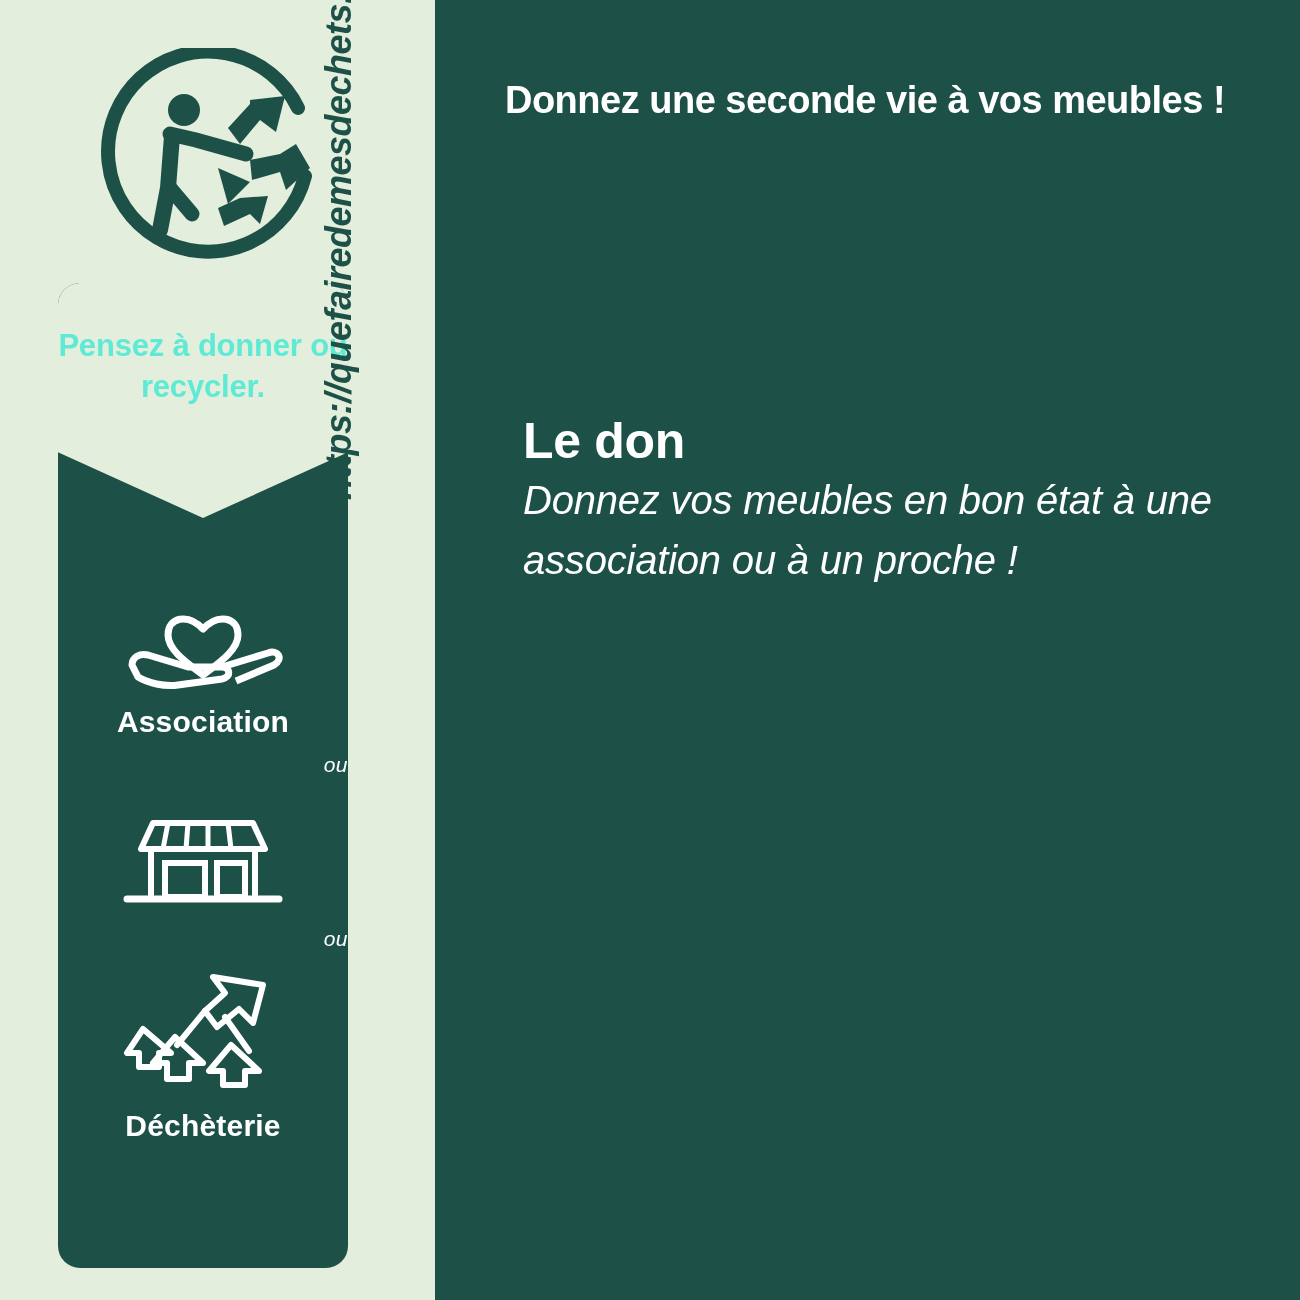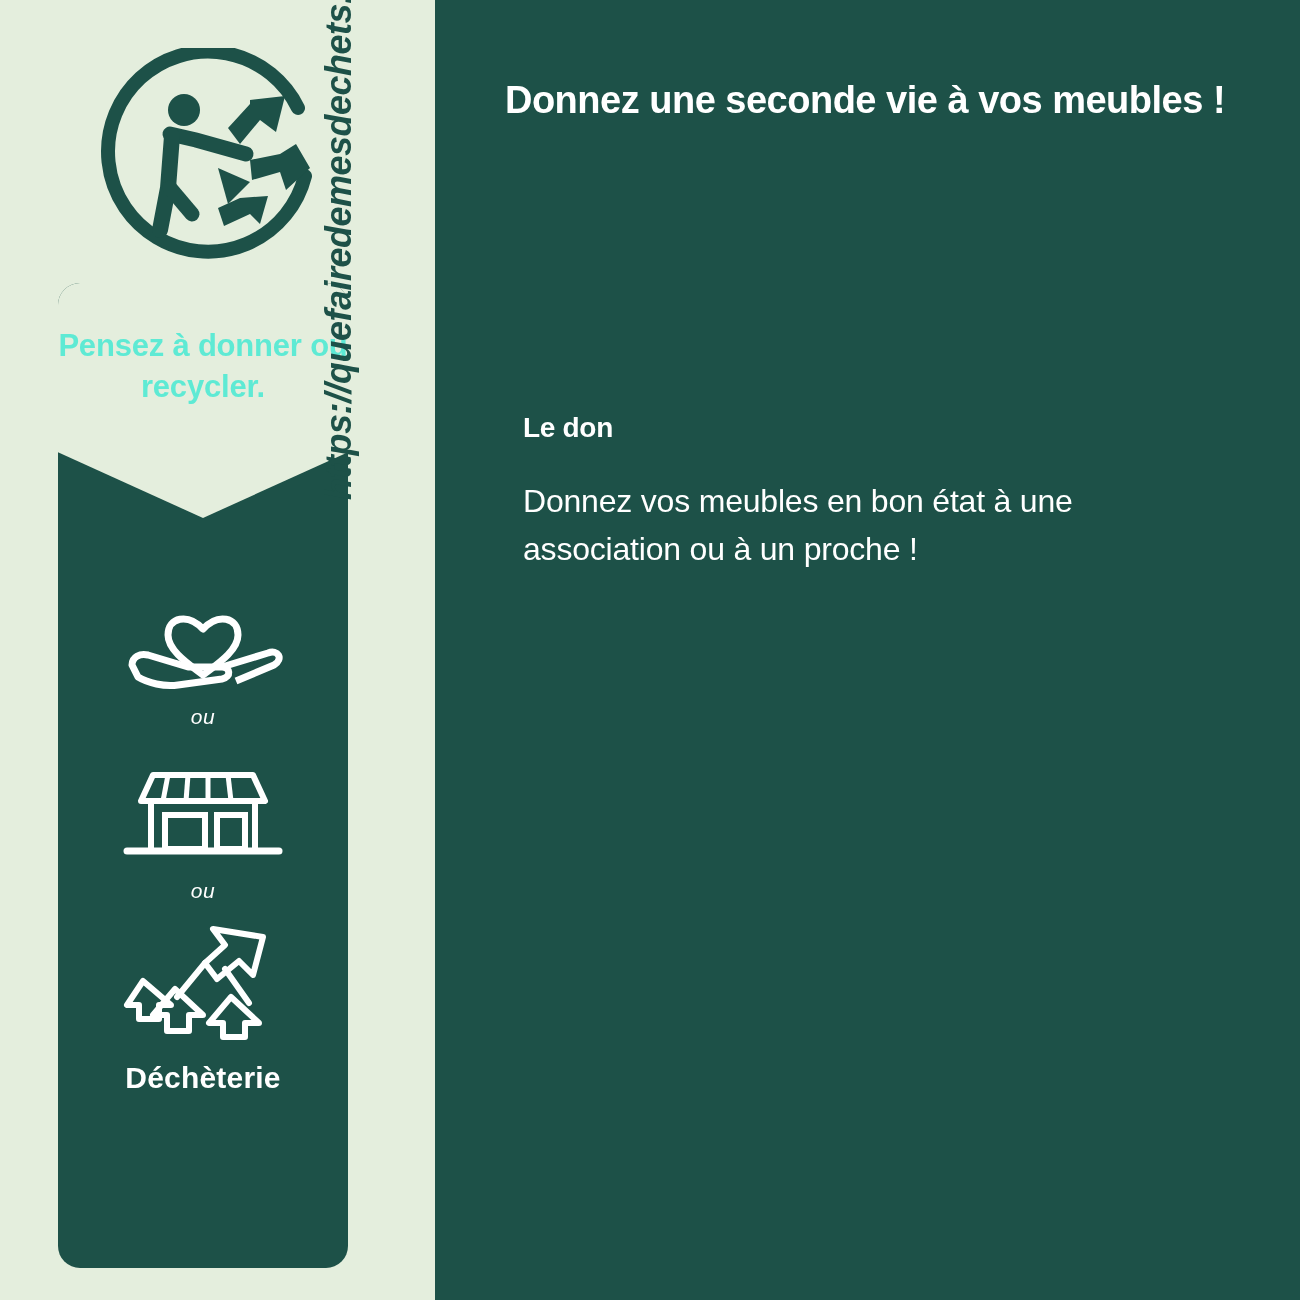--- a/index.html
+++ b/index.html
@@ -87,20 +87,21 @@
     font-size: 30px;
     font-weight: bold;
     margin-top: 14px;
     letter-spacing: 0.2px;
   }
   .ou {
     font-size: 21px;
     font-style: italic;
     margin: 14px 0 16px 0;
     letter-spacing: 0.5px;
+    text-align: right;
   }
   .item-block { margin-bottom: 0; }
   .item-block.first { margin-top: 38px; }
   .item-block.third .item-icon { height: 128px; }
   
   .vertical-url {
     position: absolute;
     left: 318px;
     top: 500px;
     width: 640px;
@@ -133,27 +134,27 @@
     letter-spacing: -0.5px;
   }
   .section {
     position: absolute;
     left: 88px;
     width: 690px;
   }
   .section.don { top: 412px; }
   .section.recyclage { top: 828px; }
   .section-title {
-    font-size: 28px;
+    font-size: 50px;
     font-weight: bold;
     letter-spacing: -0.3px;
   }
   .section-body {
-    margin-top: 33px;
-    font-size: 32px;
+    font-size: 40px;
+    font-style: italic;
     line-height: 1.5;
     letter-spacing: -0.2px;
   }
 </style>
 </head>
 <body>
 
 <div class="poster">
 
   <div class="left-panel">
@@ -184,20 +185,21 @@
       <div class="items">
 
         <div class="item-block first">
           <div class="item-icon">
             <svg viewBox="0 0 170 110" width="170" height="110" aria-hidden="true">
               <path d="M85 48 C70 32 50 36 50 54 C50 70 72 84 85 94 C98 84 120 70 120 54 C120 36 100 32 85 48 Z" fill="none" stroke="#ffffff" stroke-width="7" stroke-linejoin="round"></path>
               <path d="M14 84 C14 76 22 72 30 74 L70 86 L104 86 C112 86 114 96 104 98 L60 104 C46 106 30 102 20 96 Z" fill="none" stroke="#ffffff" stroke-width="7" stroke-linejoin="round"></path>
               <path d="M104 86 L150 72 C160 68 166 78 156 84 L118 100" fill="none" stroke="#ffffff" stroke-width="7" stroke-linejoin="round"></path>
             </svg>
           </div>
+          <div class="item-label">Association</div>
           <div class="ou">ou</div>
         </div>
 
         <div class="item-block">
           <div class="item-icon">
             <svg viewBox="0 0 180 120" width="180" height="120" aria-hidden="true">
               <path d="M40 30 L140 30 L152 56 L28 56 Z" fill="none" stroke="#ffffff" stroke-width="6" stroke-linejoin="round"></path>
               <line x1="55" y1="30" x2="50" y2="56" stroke="#ffffff" stroke-width="5"></line>
               <line x1="75" y1="30" x2="73" y2="56" stroke="#ffffff" stroke-width="5"></line>
               <line x1="95" y1="30" x2="95" y2="56" stroke="#ffffff" stroke-width="5"></line>

